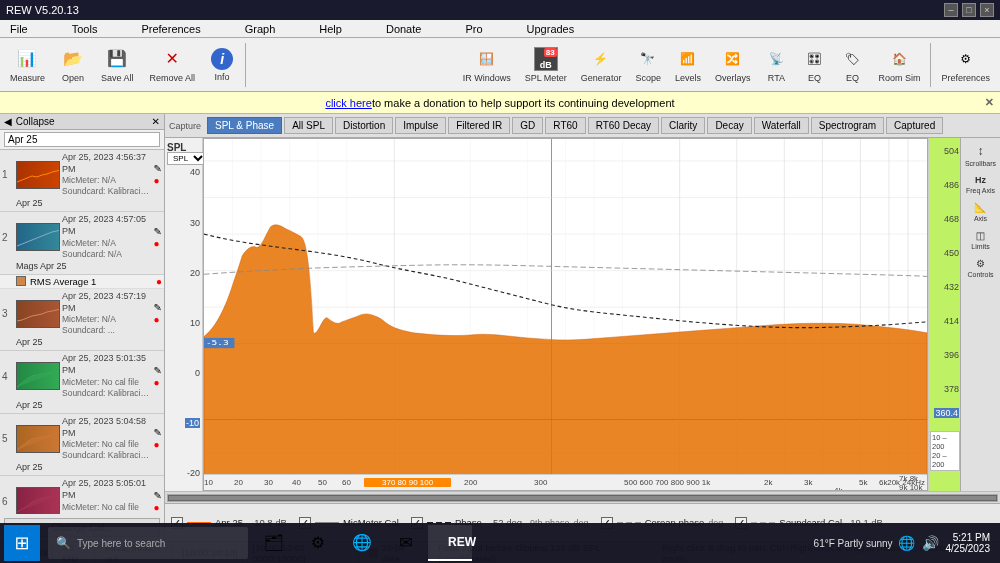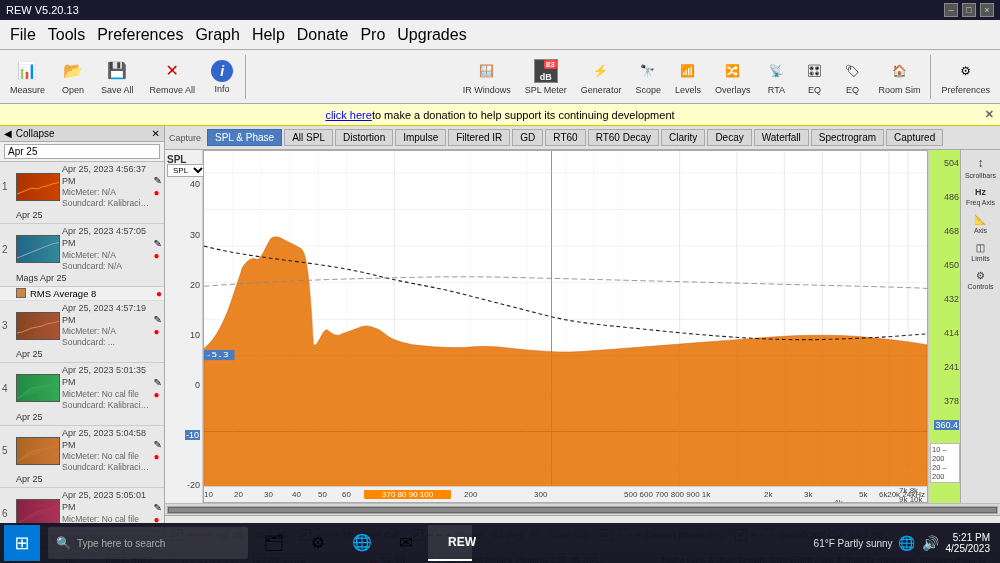--- a/index.html
+++ b/index.html
@@ -23,26 +23,27 @@
       border: 1px solid #888;
       cursor: pointer;
       font-size: 9px;
       display: flex; align-items: center; justify-content: center;
       color: #ccc;
     }
 
     
     .menu-bar {
       background: #f0f0f0;
-      height: 30px;
+      height: 18px;
       display: flex;
       align-items: center;
       padding: 0 4px;
-      font-size: 16px;
+      font-size: 11px;
       border-bottom: 1px solid #aaa;
+      gap: 32px;
     }
     .menu-item {
       padding: 0 6px;
       cursor: pointer;
       height: 100%;
       display: flex;
       align-items: center;
     }
 
     
@@ -556,21 +557,21 @@
           <div class="meas-icons">
             <span style="font-size:10px;cursor:pointer;">✎</span>
             <span style="font-size:10px;cursor:pointer;color:red;">●</span>
           </div>
         </div>
         <div class="meas-label">Mags Apr 25</div>
       </div>
 
       <div class="meas-subitem">
         <div class="sub-color" style="background:#cc8844;"></div>
-        <span>RMS Average 8</span>
+        <span>RMS Average 1</span>
         <span style="margin-left:auto;color:red;font-size:10px;cursor:pointer;">●</span>
       </div>
 
       <div class="measurement-item">
         <div class="meas-row">
           <span class="meas-num">3</span>
           <div class="meas-thumb thumb-3">
             <svg width="44" height="28" viewBox="0 0 44 28">
                 <polyline points="0,20 5,19 10,17 15,15 20,14 25,13 30,11 35,10 44,8" fill="none" stroke="#cc8866" stroke-width="1"></polyline>
               </svg>
@@ -768,21 +769,21 @@
           </div>
         </div>
 
         <div style="width:32px;display:flex;flex-direction:column;background:#bef264;border-left:1px solid #ccc;position:relative;font-size:9px;color:#444;">
           <div style="position:absolute;top:8px;right:1px;">504</div>
           <div style="position:absolute;top:42px;right:1px;">486</div>
           <div style="position:absolute;top:76px;right:1px;">468</div>
           <div style="position:absolute;top:110px;right:1px;">450</div>
           <div style="position:absolute;top:144px;right:1px;">432</div>
           <div style="position:absolute;top:178px;right:1px;">414</div>
-          <div style="position:absolute;top:212px;right:1px;">241</div>
+          <div style="position:absolute;top:212px;right:1px;">396</div>
           <div style="position:absolute;top:246px;right:1px;">378</div>
           <div style="position:absolute;top:270px;right:1px;background:#4a7cbf;color:#fff;padding:0 1px;">360.4</div>
           <div style="position:absolute;top:295px;right:1px;">360</div>
           <div style="position:absolute;top:325px;right:1px;">342</div>
 
           <div style="position:absolute;bottom:20px;right:0;width:30px;font-size:7.5px;border:1px solid #bbb;background:#fff;padding:1px;">
             <div>10 – 200</div>
             <div>20 – 200</div>
           </div>
         </div>

